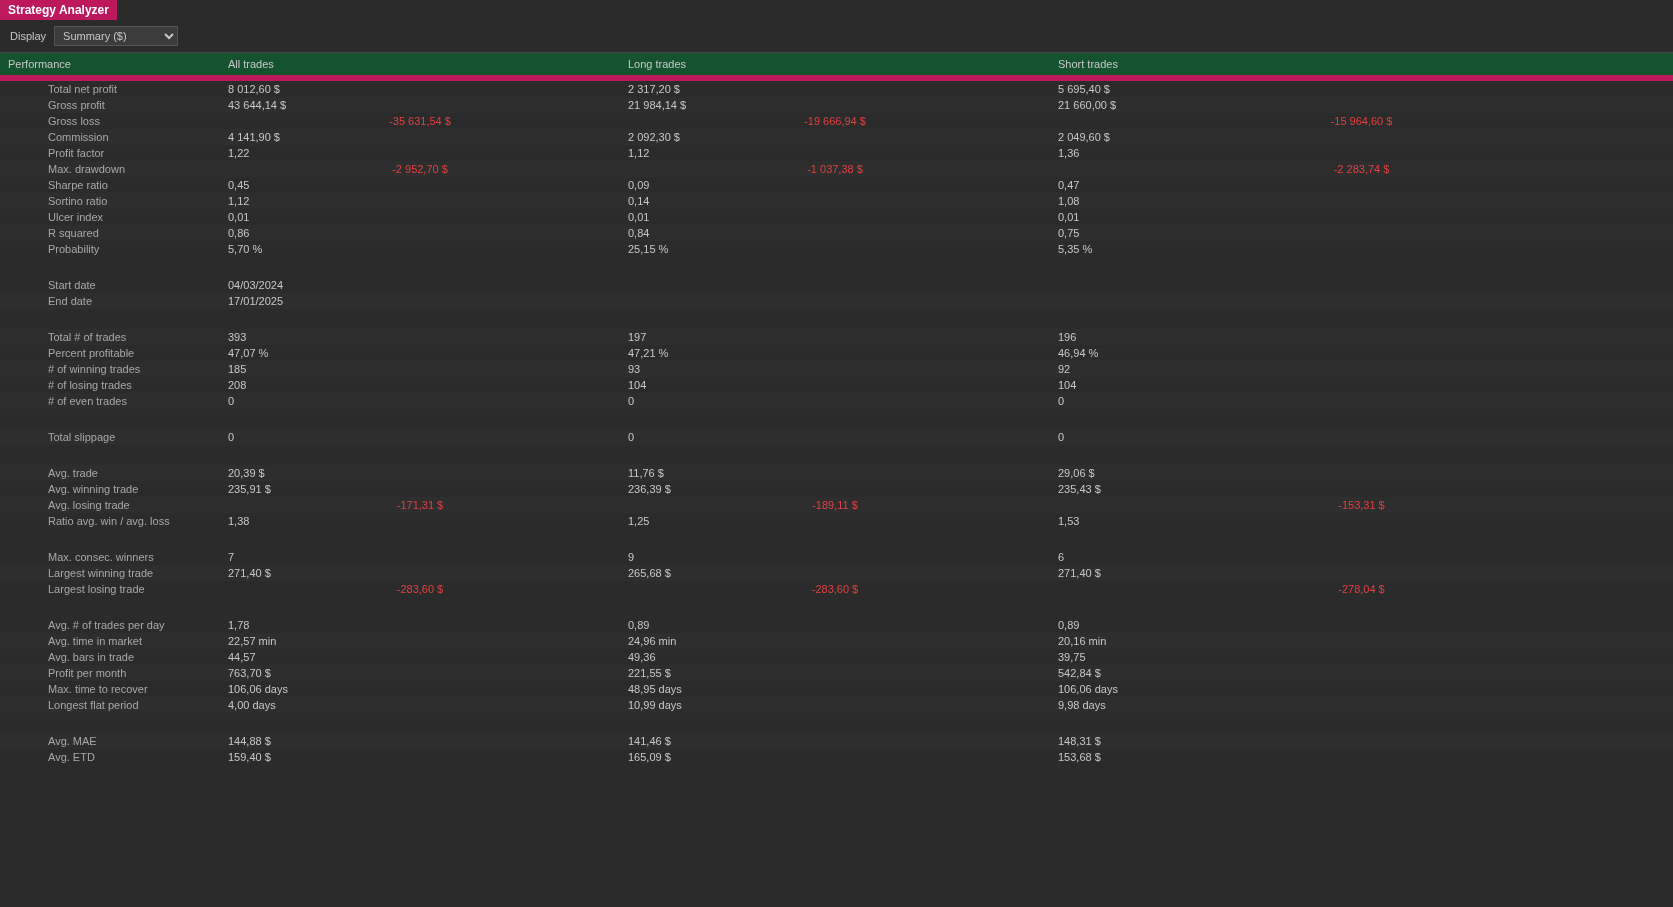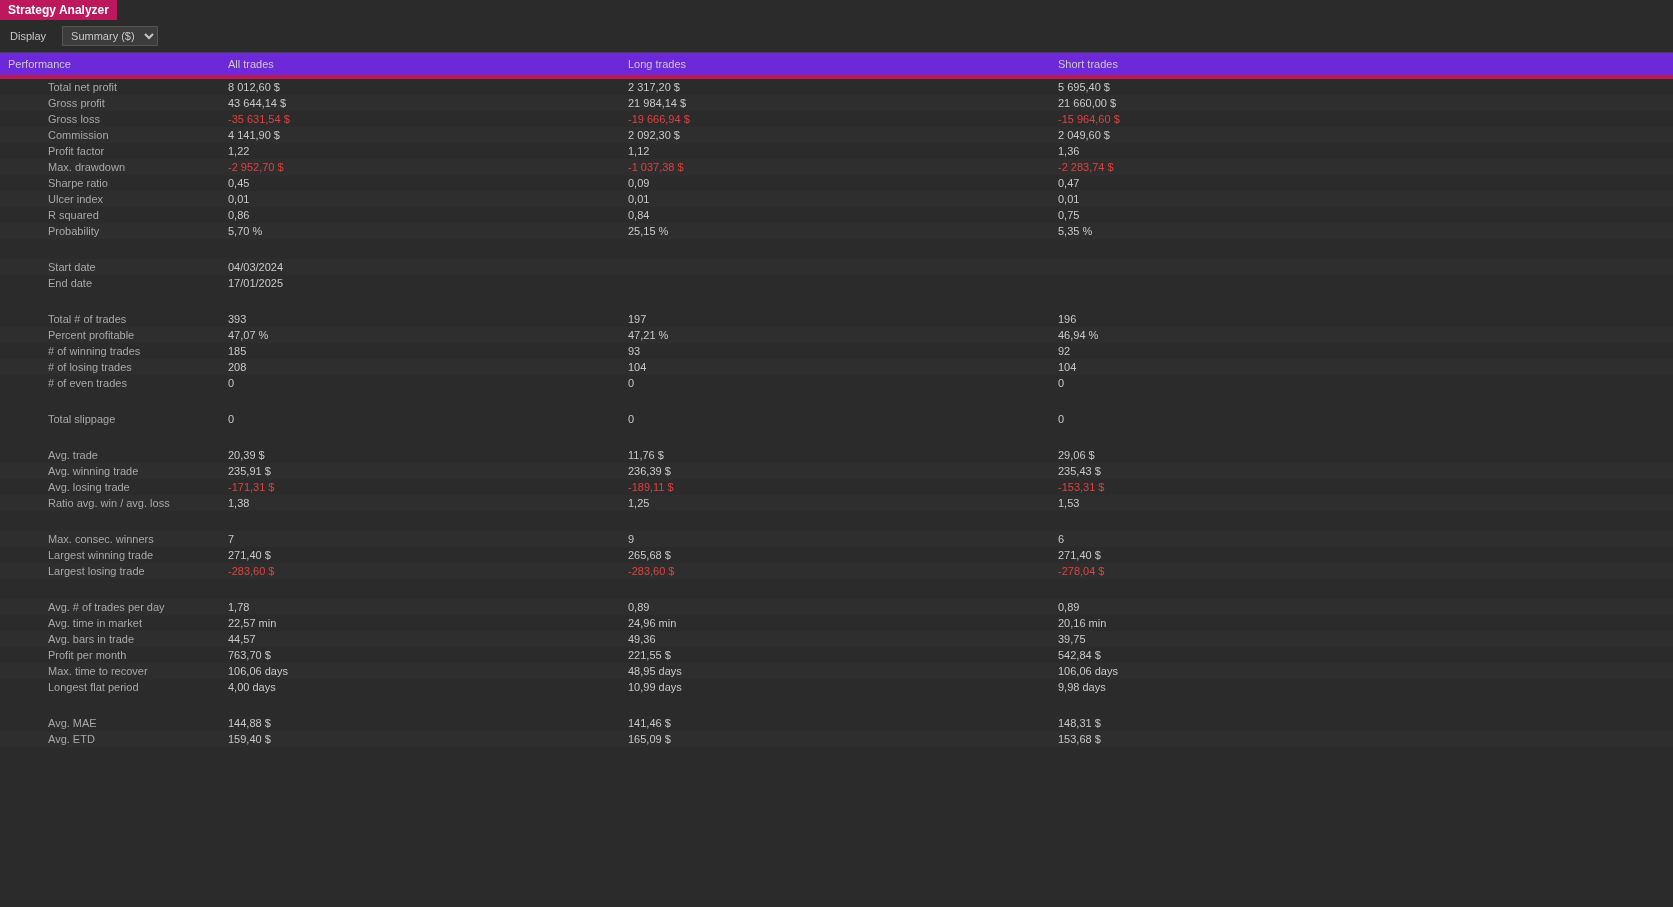--- a/index.html
+++ b/index.html
@@ -18,71 +18,71 @@
       padding: 3px 8px;
       font-size: 12px;
       font-weight: bold;
       display: inline-block;
     }
     #toolbar {
       background: #2b2b2b;
       padding: 6px 10px;
       display: flex;
       align-items: center;
-      gap: 16px;
+      gap: 8px;
       border-bottom: 1px solid #444;
     }
     #toolbar label {
       color: #c8c8c8;
       font-size: 11px;
     }
     #display-select {
       background: #3c3c3c;
       color: #c8c8c8;
       border: 1px solid #555;
       padding: 2px 4px;
       font-size: 11px;
-      width: 96px;
+      width: 124px;
     }
     #table-container {
       width: 100%;
       overflow-x: auto;
     }
     table {
       width: 100%;
       border-collapse: collapse;
       table-layout: fixed;
     }
     col.col-perf { width: 220px; }
     col.col-all  { width: 400px; }
     col.col-long { width: 430px; }
     col.col-short { width: auto; }
     thead tr th {
-      background: #6d28d9;
+      background: #14532d;
       color: #c8c8c8;
       font-weight: normal;
       text-align: left;
       padding: 5px 8px;
-      border-bottom: 4px solid #be185d;
+      border-bottom: 6px solid #be185d;
       font-size: 11px;
     }
     tbody tr td {
       padding: 2px 8px;
       font-size: 11px;
       color: #c8c8c8;
       border-bottom: none;
       white-space: nowrap;
     }
     tbody tr:nth-child(odd) {
       background: #2b2b2b;
     }
     tbody tr:nth-child(even) {
       background: #2e2e2e;
     }
-    .red { color: #e04040; }
+    .red { color: #e04040; text-align: center; }
     .spacer-row td {
       padding-top: 6px;
       padding-bottom: 2px;
       background: #2b2b2b !important;
     }
     .col-label {
       color: #a8a8a8;
       padding-left: 48px;
     }
   </style>
@@ -152,20 +152,26 @@
           <td class="red">-1 037,38 $</td>
           <td class="red">-2 283,74 $</td>
         </tr>
         <tr>
           <td class="col-label">Sharpe ratio</td>
           <td>0,45</td>
           <td>0,09</td>
           <td>0,47</td>
         </tr>
         <tr>
+          <td class="col-label">Sortino ratio</td>
+          <td>1,12</td>
+          <td>0,14</td>
+          <td>1,08</td>
+        </tr>
+        <tr>
           <td class="col-label">Ulcer index</td>
           <td>0,01</td>
           <td>0,01</td>
           <td>0,01</td>
         </tr>
         <tr>
           <td class="col-label">R squared</td>
           <td>0,86</td>
           <td>0,84</td>
           <td>0,75</td>

